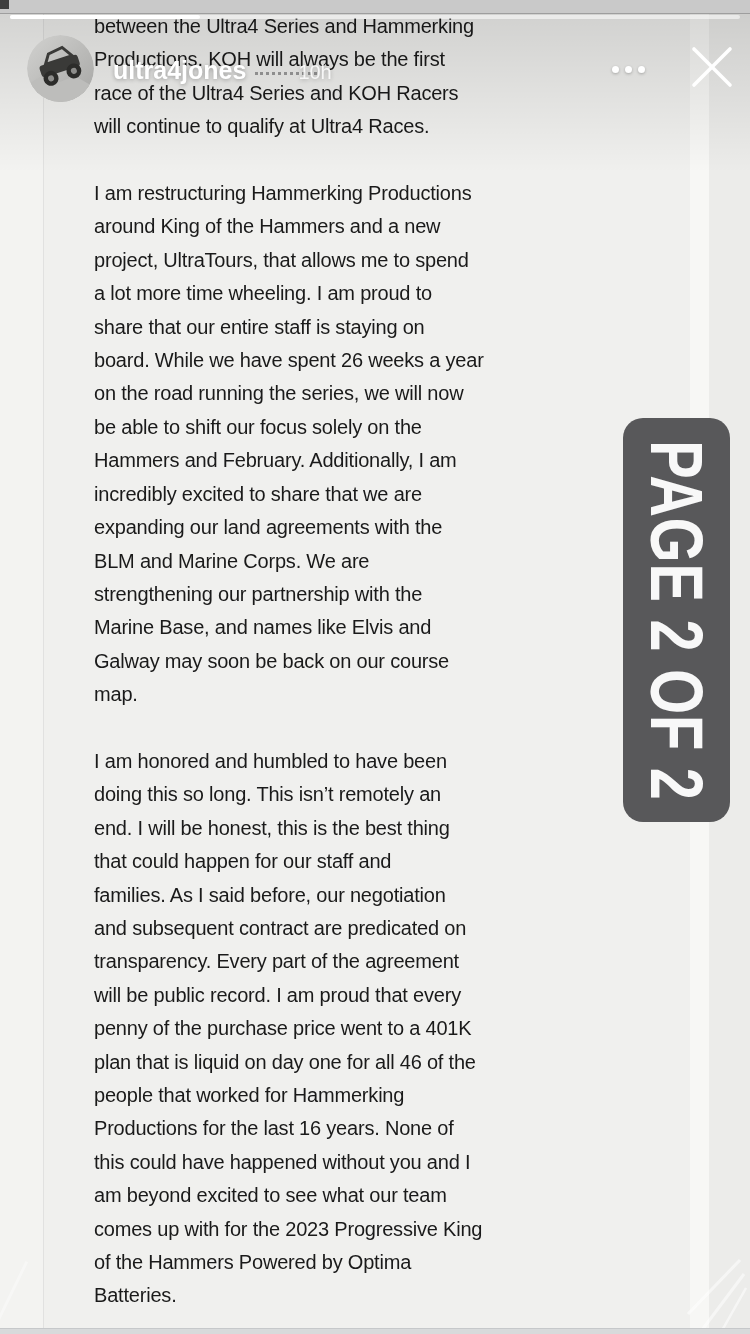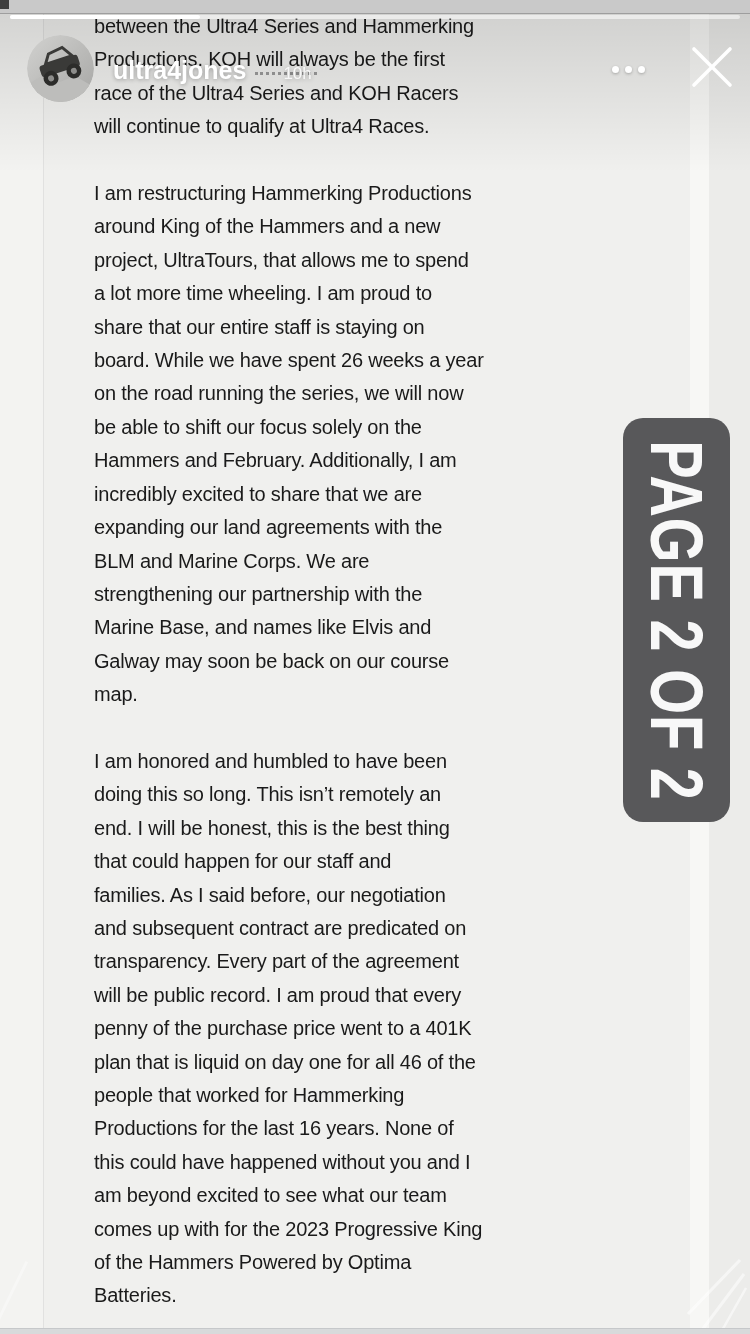--- a/index.html
+++ b/index.html
@@ -28,24 +28,24 @@
     border-bottom:3px dotted #9a9a9a;}
 
   
   .progress-track{position:absolute;left:10px;top:15px;width:730px;height:4px;
     border-radius:2px;background:rgba(255,255,255,0.55);}
   .progress-fill{height:100%;border-radius:2px;background:#ffffff;width:26%;}
 
   
   .avatar{position:absolute;left:27px;top:35px;width:67px;height:67px;border-radius:50%;
     overflow:hidden;cursor:pointer;}
-  .user-row{position:absolute;left:113px;top:56px;display:flex;align-items:baseline;}
+  .user-row{position:absolute;left:113px;top:56px;display:flex;align-items:baseline;gap:32px;}
   .username{font-size:25px;font-weight:bold;color:#ffffff;
     text-shadow:0 1px 4px rgba(0,0,0,0.30);cursor:pointer;}
-  .timestamp{font-size:17px;color:rgba(255,255,255,0.85);margin-left:37px;
+  .timestamp{font-size:20px;color:rgba(255,255,255,0.85);margin-left:20px;
     text-shadow:0 1px 4px rgba(0,0,0,0.25);}
   .more-button{position:absolute;left:612px;top:62px;width:38px;height:14px;
     display:flex;align-items:center;gap:6px;cursor:pointer;}
   .more-button i{width:7px;height:7px;border-radius:50%;background:#fff;display:block;
     box-shadow:0 1px 3px rgba(0,0,0,0.25);}
   .close-button{position:absolute;left:690px;top:46px;width:44px;height:42px;cursor:pointer;}
 
   
   .page-badge{
     position:absolute;left:623px;top:418px;width:107px;height:404px;border-radius:20px;

